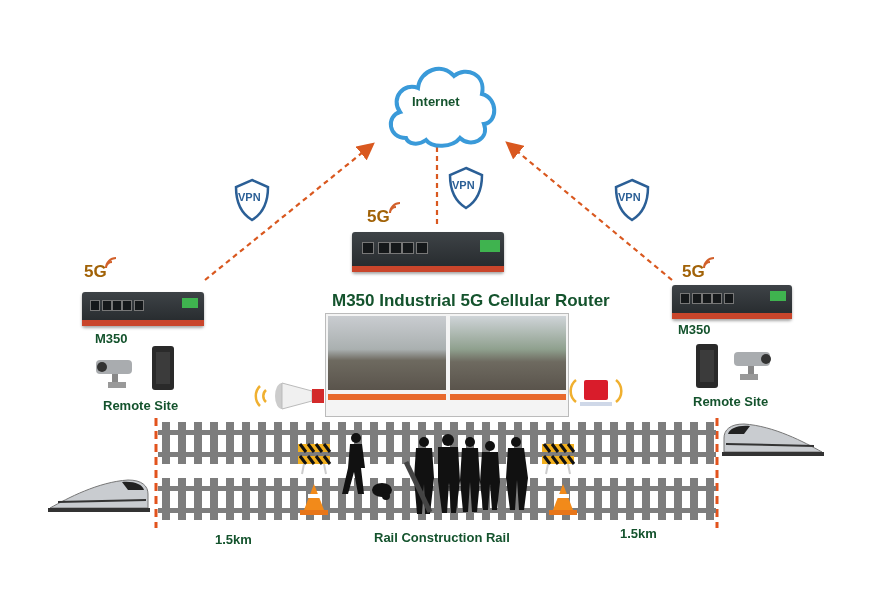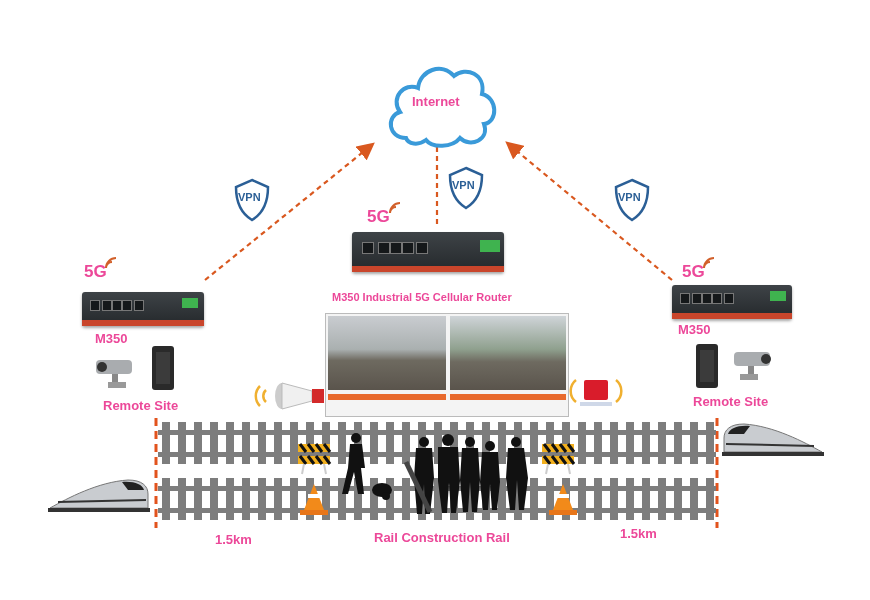--- a/index.html
+++ b/index.html
@@ -1,20 +1,20 @@
 <!DOCTYPE html>
 <html><head>
 <meta charset="utf-8">
 <style>
   html,body{margin:0;padding:0;background:#ffffff;}
   body{width:870px;height:600px;position:relative;overflow:hidden;font-family:"Liberation Sans",sans-serif;}
   .abs{position:absolute;}
   svg.full{position:absolute;left:0;top:0;}
-  .lbl{position:absolute;font-weight:bold;color:#ec4899;font-size:13px;white-space:nowrap;}
-  .g5{position:absolute;color:#ec4899;font-weight:bold;font-size:17px;}
+  .lbl{position:absolute;font-weight:bold;color:#14532d;font-size:13px;white-space:nowrap;}
+  .g5{position:absolute;color:#a16207;font-weight:bold;font-size:17px;}
   .router{position:absolute;background:linear-gradient(#3e4347,#24282b);border-radius:3px;box-shadow:0 2px 3px rgba(0,0,0,.35);}
   .router .stripe{position:absolute;left:0;right:0;bottom:0;height:6px;background:#c9452b;}
   .router .port{position:absolute;background:#15181a;border:1px solid #777;}
   .router .term{position:absolute;background:#3fb34f;}
   .screen{position:absolute;background:#f4f4f4;border:1px solid #bbb;}
 </style>
 </head>
 <body>
 
 <svg class="full" width="870" height="600">
@@ -60,21 +60,21 @@
   </svg>
 <div class="router" style="left:352px;top:232px;width:152px;height:40px">
   <div class="port" style="left:10px;top:10px;width:10px;height:10px"></div>
   <div class="port" style="left:26px;top:10px;width:10px;height:10px"></div>
   <div class="port" style="left:38px;top:10px;width:10px;height:10px"></div>
   <div class="port" style="left:50px;top:10px;width:10px;height:10px"></div>
   <div class="port" style="left:64px;top:10px;width:10px;height:10px"></div>
   <div class="term" style="left:128px;top:8px;width:20px;height:12px"></div>
   <div class="stripe"></div>
 </div>
-<div class="lbl" style="left:332px;top:291px;font-size:11px">M350 Industrial 5G Cellular Router</div>
+<div class="lbl" style="left:332px;top:291px;font-size:17px">M350 Industrial 5G Cellular Router</div>
 
 <div class="g5" style="left:84px;top:262px">5G</div>
 <svg class="abs" style="left:104px;top:256px" width="16" height="14">
     <path d="M2,12 A10,10 0 0 1 12,2 M2,12 A6,6 0 0 1 8,6" stroke="#d2602a" stroke-width="2" fill="none"></path>
   </svg>
 <div class="router" style="left:82px;top:292px;width:122px;height:34px">
   <div class="port" style="left:8px;top:8px;width:8px;height:9px"></div>
   <div class="port" style="left:20px;top:8px;width:8px;height:9px"></div>
   <div class="port" style="left:30px;top:8px;width:8px;height:9px"></div>
   <div class="port" style="left:40px;top:8px;width:8px;height:9px"></div>

